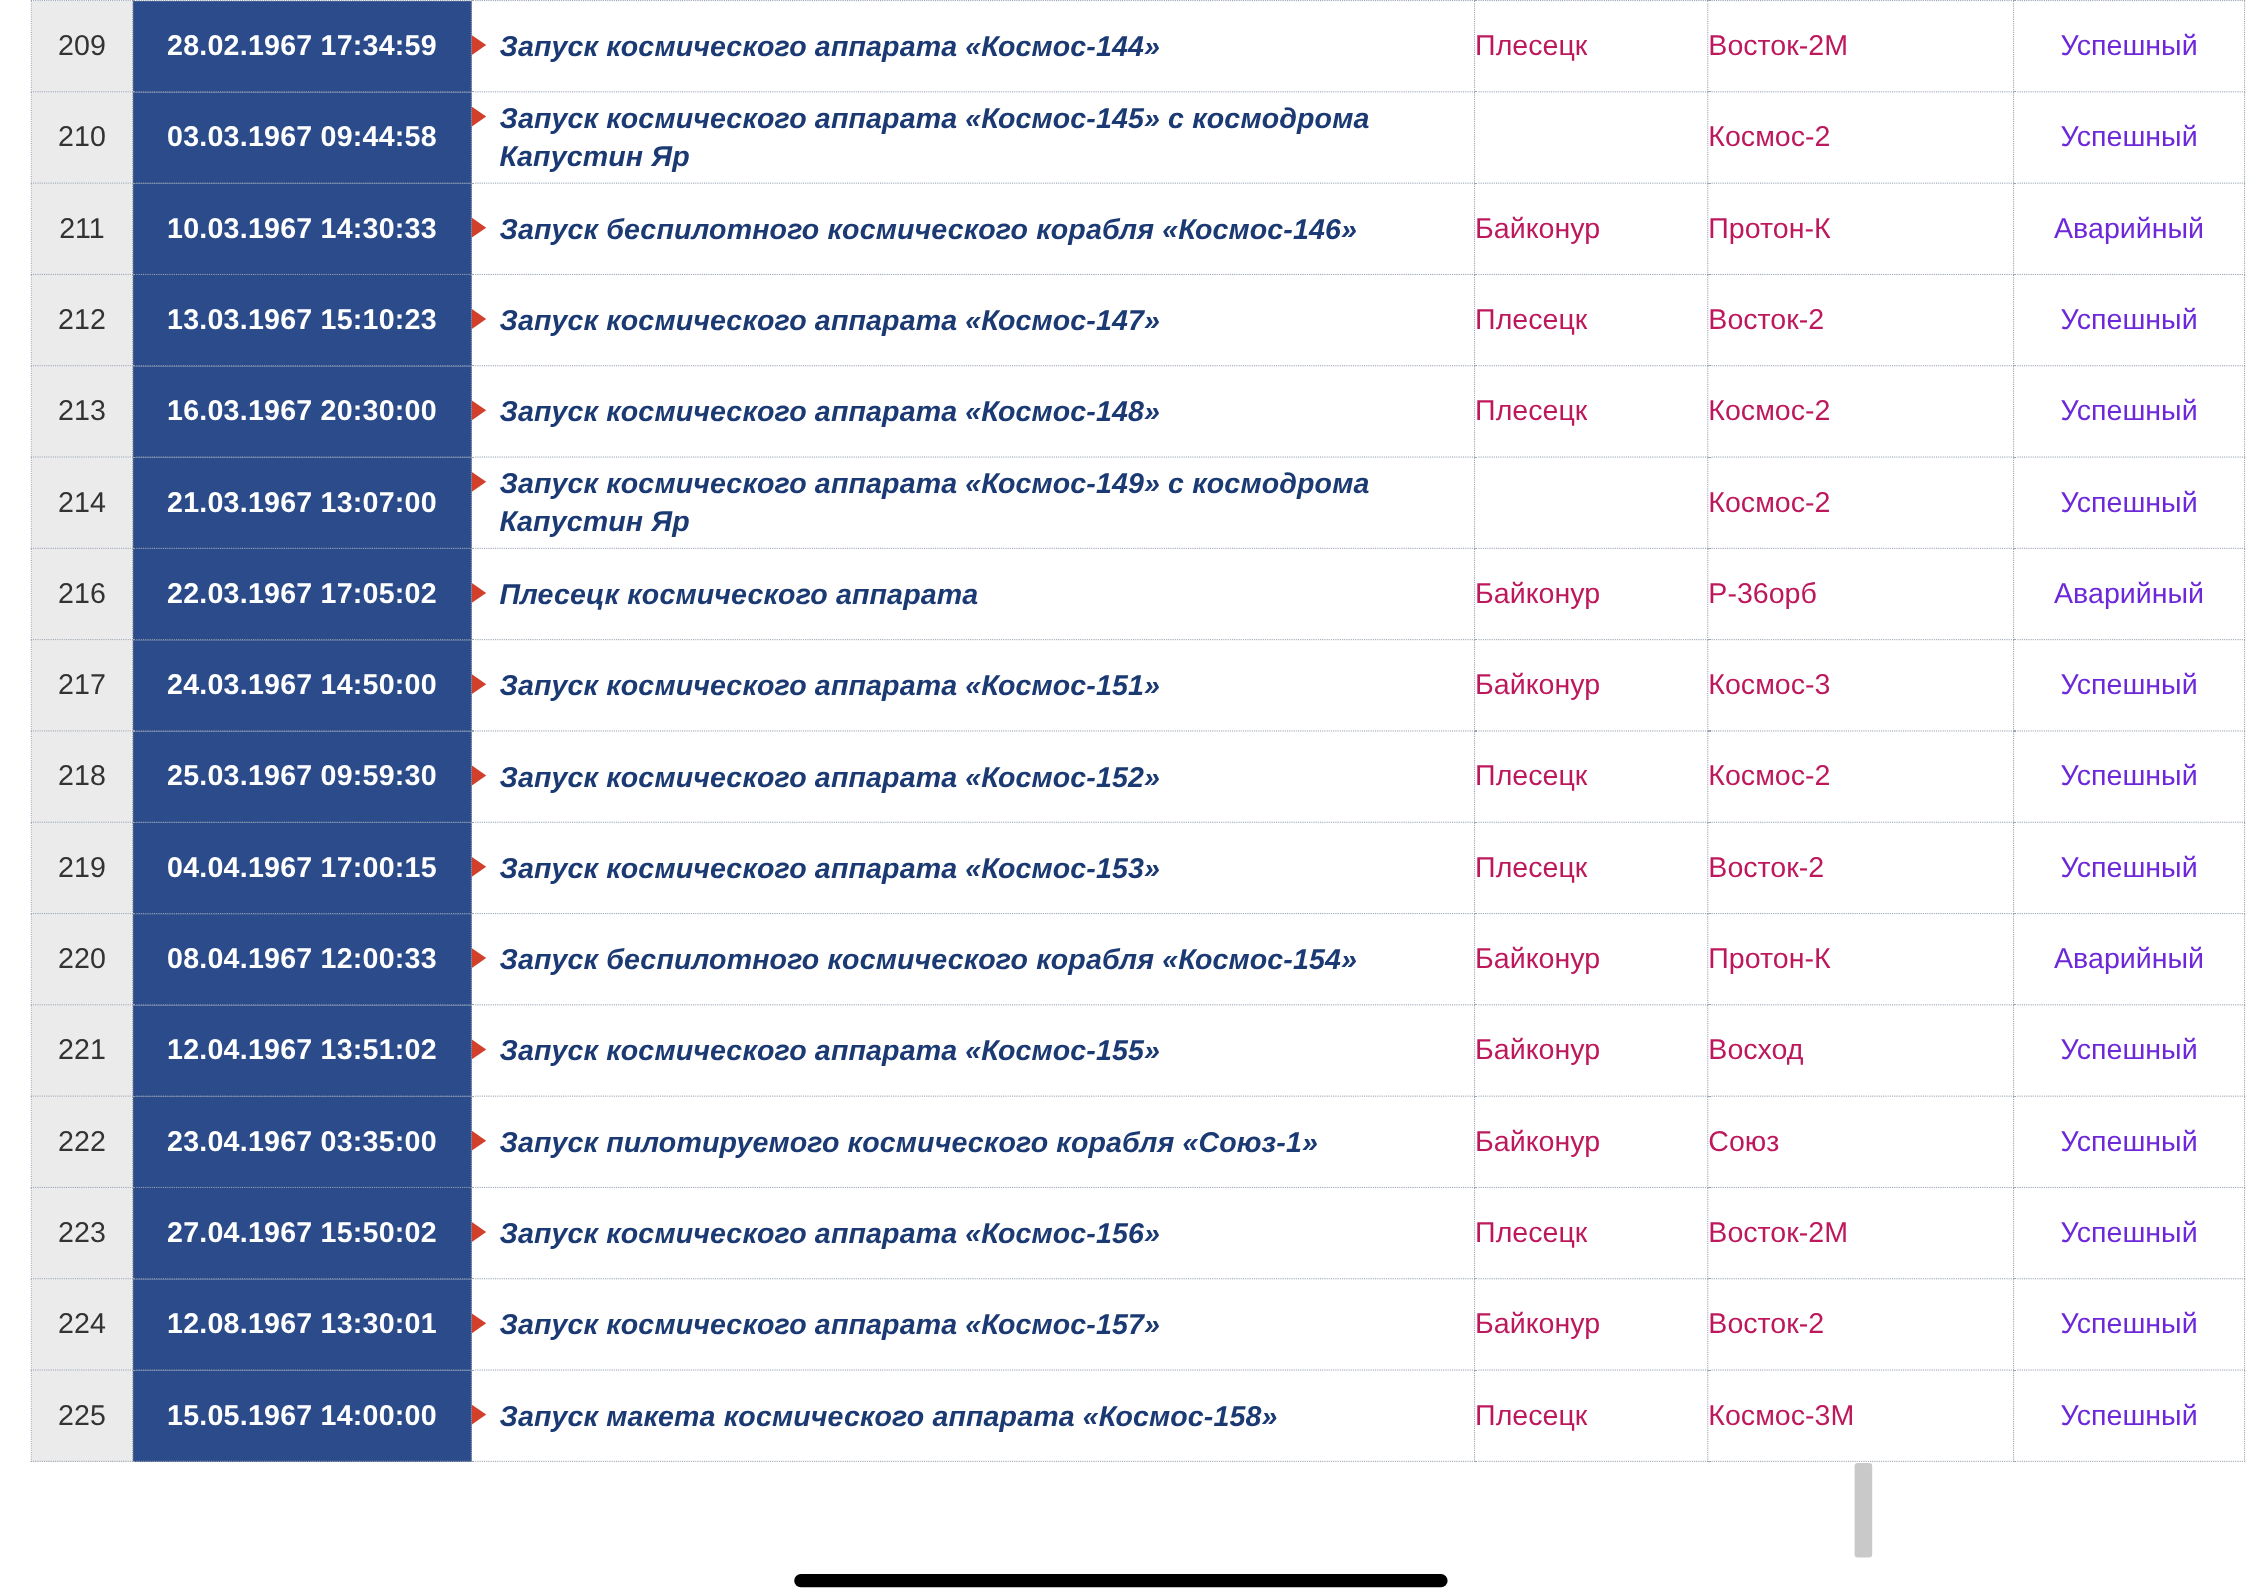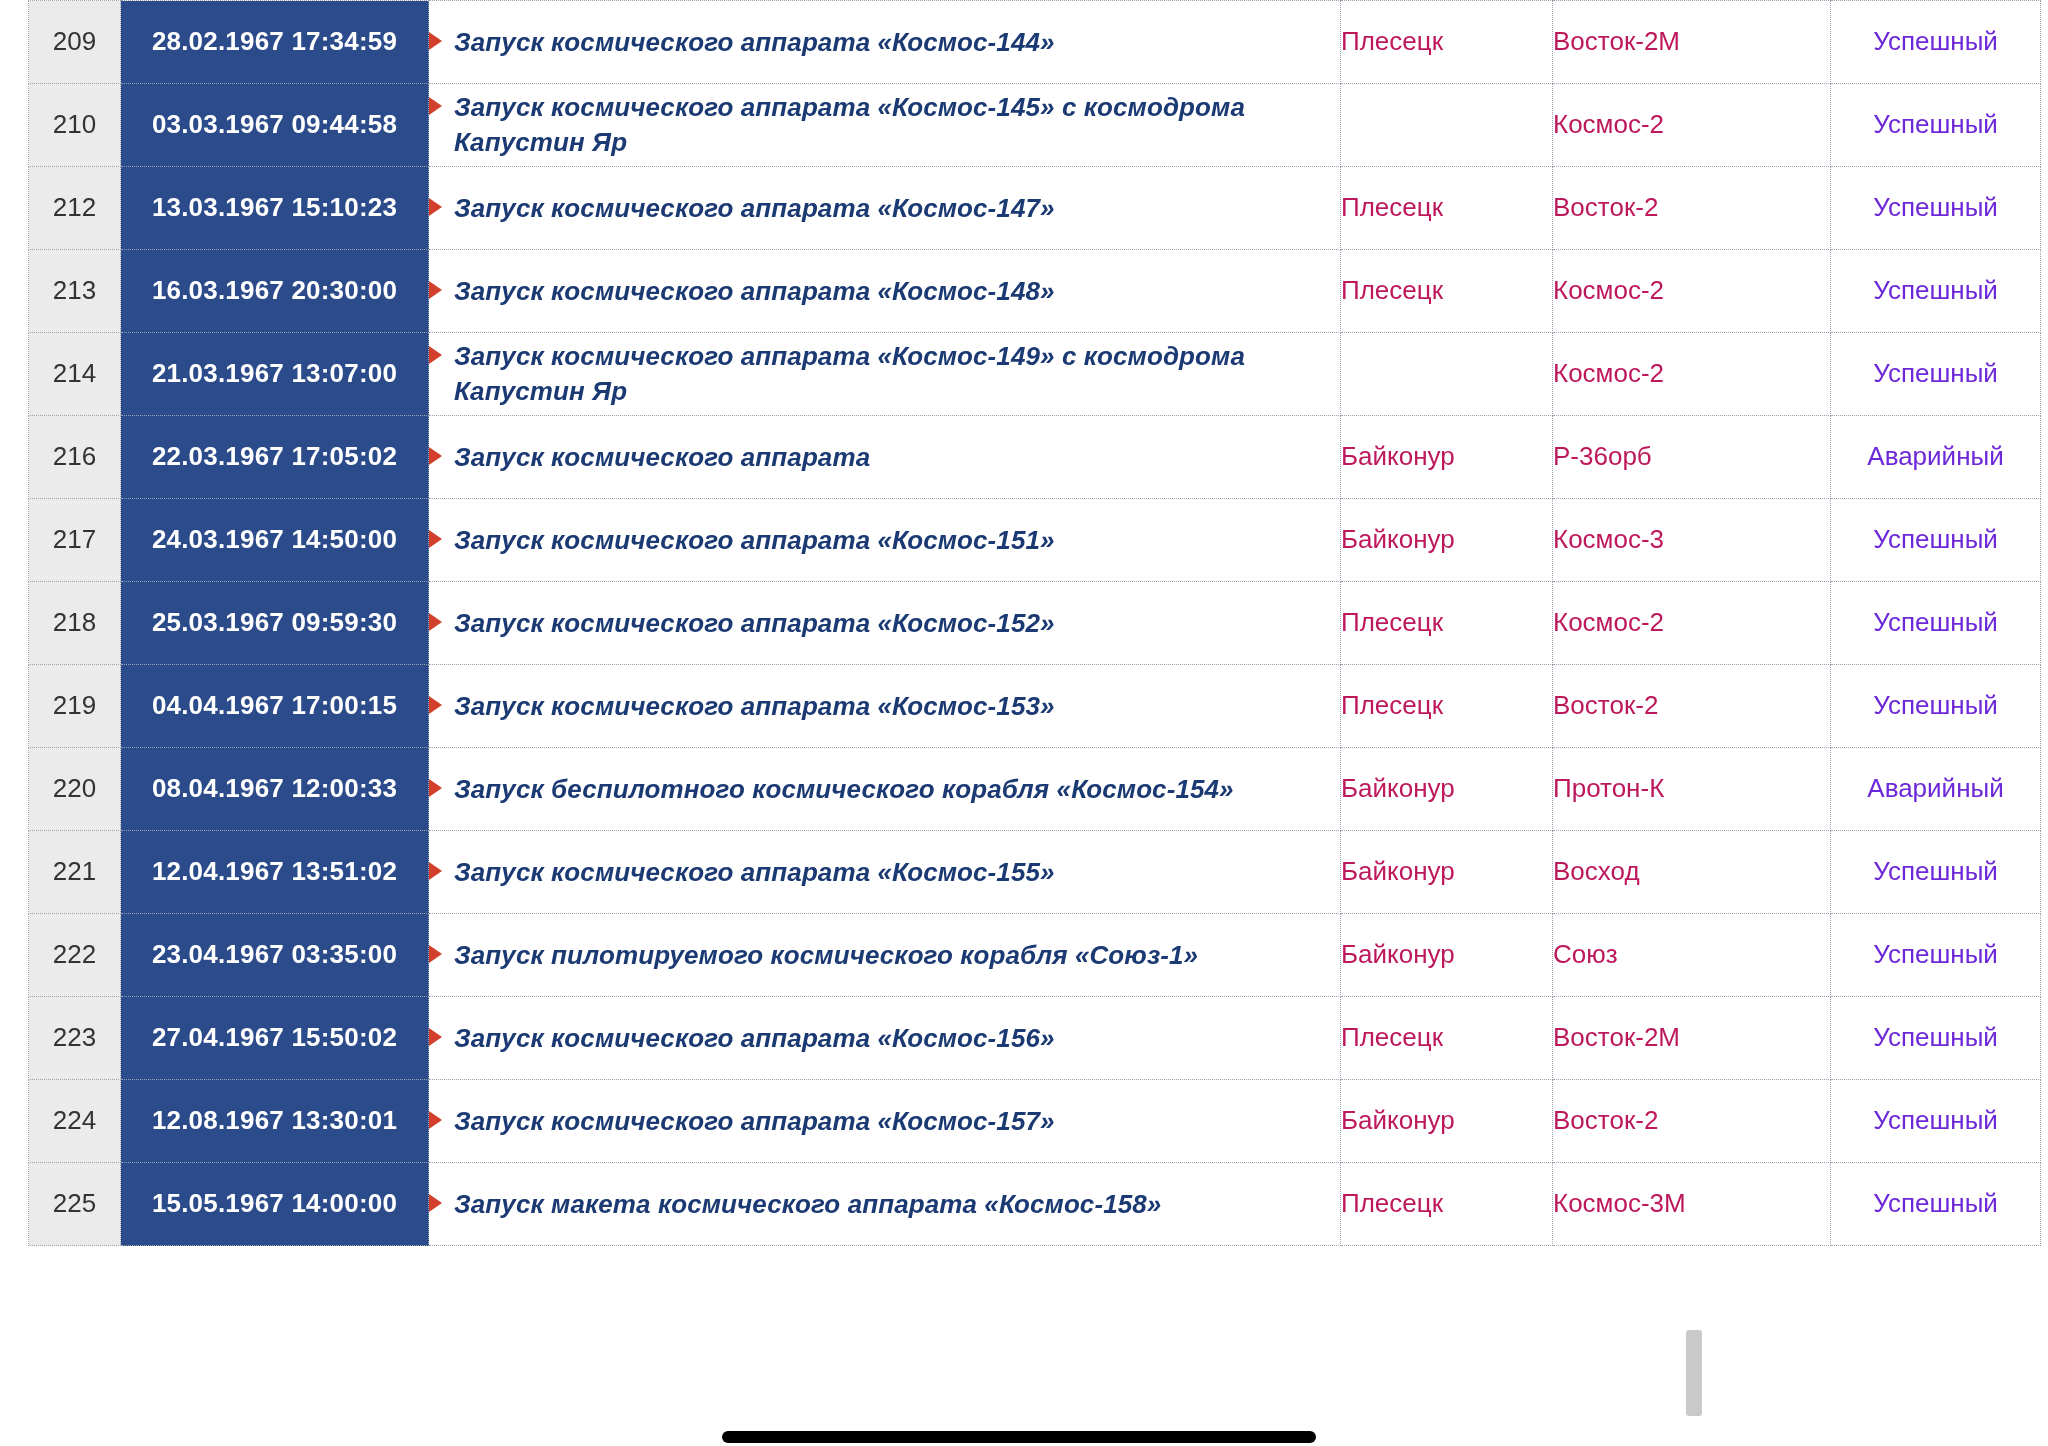--- a/index.html
+++ b/index.html
@@ -163,20 +163,33 @@
             <div class="event-inner">
               <span class="bullet"></span>
               <span class="event-text">Запуск космического аппарата «Космос-145» с космодрома Капустин Яр</span>
             </div>
           </td>
           <td class="site"></td>
           <td class="rocket">Космос-2</td>
           <td class="result">Успешный</td>
         </tr>
         <tr>
+          <td class="num">211</td>
+          <td class="date">10.03.1967 14:30:33</td>
+          <td class="event">
+            <div class="event-inner">
+              <span class="bullet"></span>
+              <span class="event-text">Запуск беспилотного космического корабля «Космос-146»</span>
+            </div>
+          </td>
+          <td class="site">Байконур</td>
+          <td class="rocket">Протон-К</td>
+          <td class="result">Аварийный</td>
+        </tr>
+        <tr>
           <td class="num">212</td>
           <td class="date">13.03.1967 15:10:23</td>
           <td class="event">
             <div class="event-inner">
               <span class="bullet"></span>
               <span class="event-text">Запуск космического аппарата «Космос-147»</span>
             </div>
           </td>
           <td class="site">Плесецк</td>
           <td class="rocket">Восток-2</td>
@@ -207,21 +220,21 @@
           <td class="site"></td>
           <td class="rocket">Космос-2</td>
           <td class="result">Успешный</td>
         </tr>
         <tr>
           <td class="num">216</td>
           <td class="date">22.03.1967 17:05:02</td>
           <td class="event">
             <div class="event-inner">
               <span class="bullet"></span>
-              <span class="event-text">Запуск космического аппарата</span>
+              <span class="event-text">Плесецк космического аппарата</span>
             </div>
           </td>
           <td class="site">Байконур</td>
           <td class="rocket">Р-36орб</td>
           <td class="result">Аварийный</td>
         </tr>
         <tr>
           <td class="num">217</td>
           <td class="date">24.03.1967 14:50:00</td>
           <td class="event">

